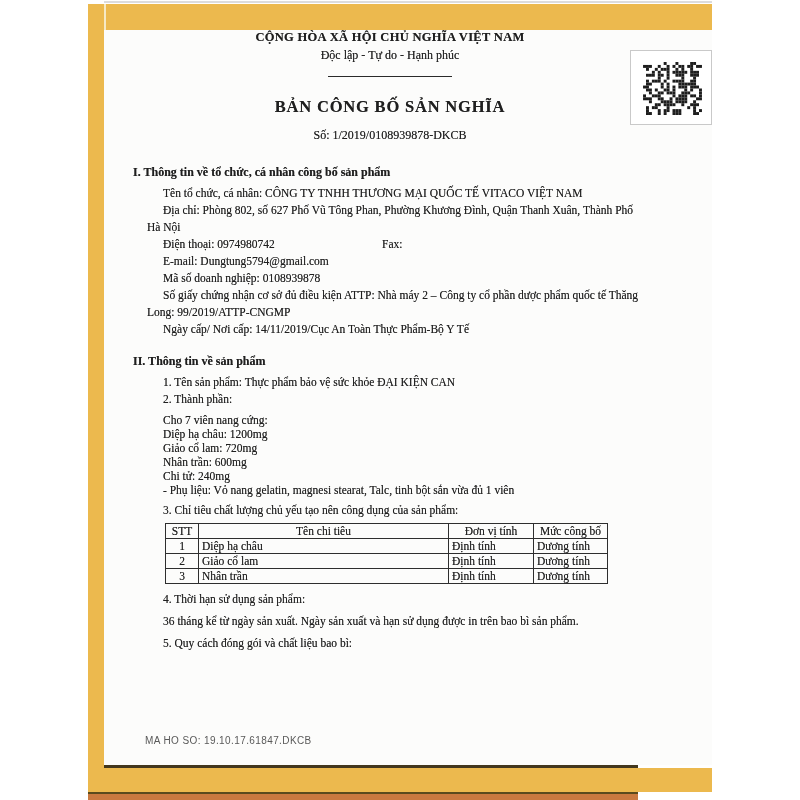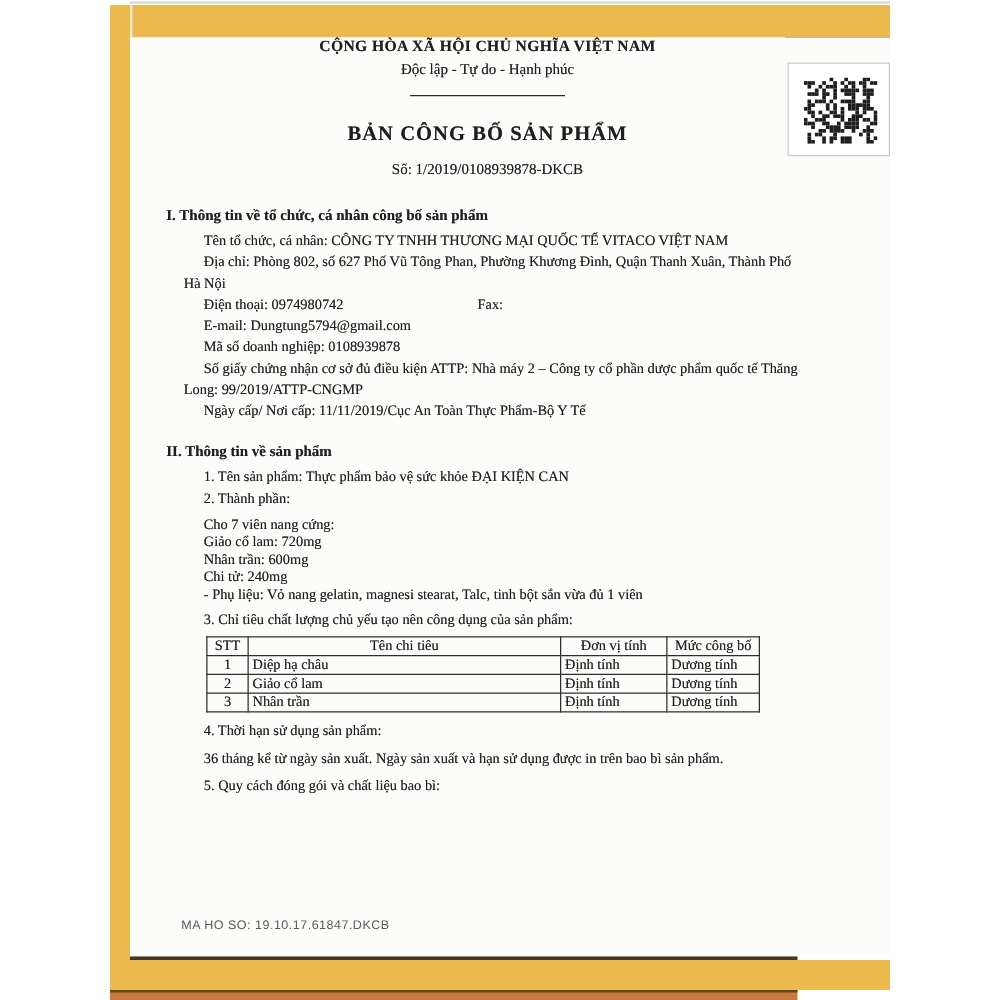--- a/index.html
+++ b/index.html
@@ -56,38 +56,39 @@
 <div class="accent-bar"></div>
 <div class="page-shadow"></div>
 <div class="topline-black"></div>
 
 <div class="page">
   <div class="content">
 
     <div class="center nat-title">CỘNG HÒA XÃ HỘI CHỦ NGHĨA VIỆT NAM</div>
     <div class="center nat-motto">Độc lập - Tự do - Hạnh phúc</div>
     <hr class="motto-rule">
-    <div class="center doc-title">BẢN CÔNG BỐ SẢN PHẨM</div>
+    <div class="center doc-title">BẢN CÔNG BỐ SẢN NGHĨA</div>
     <div class="center doc-number">Số: 1/2019/0108939878-DKCB</div>
 
     <div class="sec-heading">I. Thông tin về tổ chức, cá nhân công bố sản phẩm</div>
     <p class="line gap">Tên tổ chức, cá nhân: CÔNG TY TNHH THƯƠNG MẠI QUỐC TẾ VITACO VIỆT NAM</p>
     <p class="line">Địa chỉ: Phòng 802, số 627 Phố Vũ Tông Phan, Phường Khương Đình, Quận Thanh Xuân, Thành Phố Hà Nội</p>
     <p class="line phone-row"><span>Điện thoại: 0974980742</span><span class="fax">Fax:</span></p>
     <p class="line">E-mail: Dungtung5794@gmail.com</p>
     <p class="line">Mã số doanh nghiệp: 0108939878</p>
     <p class="line">Số giấy chứng nhận cơ sở đủ điều kiện ATTP: Nhà máy 2 – Công ty cổ phần dược phẩm quốc tế Thăng Long: 99/2019/ATTP-CNGMP</p>
-    <p class="line">Ngày cấp/ Nơi cấp: 11/11/2019/Cục An Toàn Thực Phẩm-Bộ Y Tế</p>
+    <p class="line">Ngày cấp/ Nơi cấp: 14/11/2019/Cục An Toàn Thực Phẩm-Bộ Y Tế</p>
 
     <div class="sec-heading s2">II. Thông tin về sản phẩm</div>
     <p class="line gap">1. Tên sản phẩm: Thực phẩm bảo vệ sức khỏe ĐẠI KIỆN CAN</p>
     <p class="line">2. Thành phần:</p>
 
     <div class="comp">
       <p>Cho 7 viên nang cứng:</p>
+      <p>Diệp hạ châu: 1200mg</p>
       <p>Giảo cổ lam: 720mg</p>
       <p>Nhân trần: 600mg</p>
       <p>Chi tử: 240mg</p>
       <p>- Phụ liệu: Vỏ nang gelatin, magnesi stearat, Talc, tinh bột sắn vừa đủ 1 viên</p>
     </div>
 
     <p class="line gap">3. Chỉ tiêu chất lượng chủ yếu tạo nên công dụng của sản phẩm:</p>
 
     <table class="quality">
       <colgroup>

